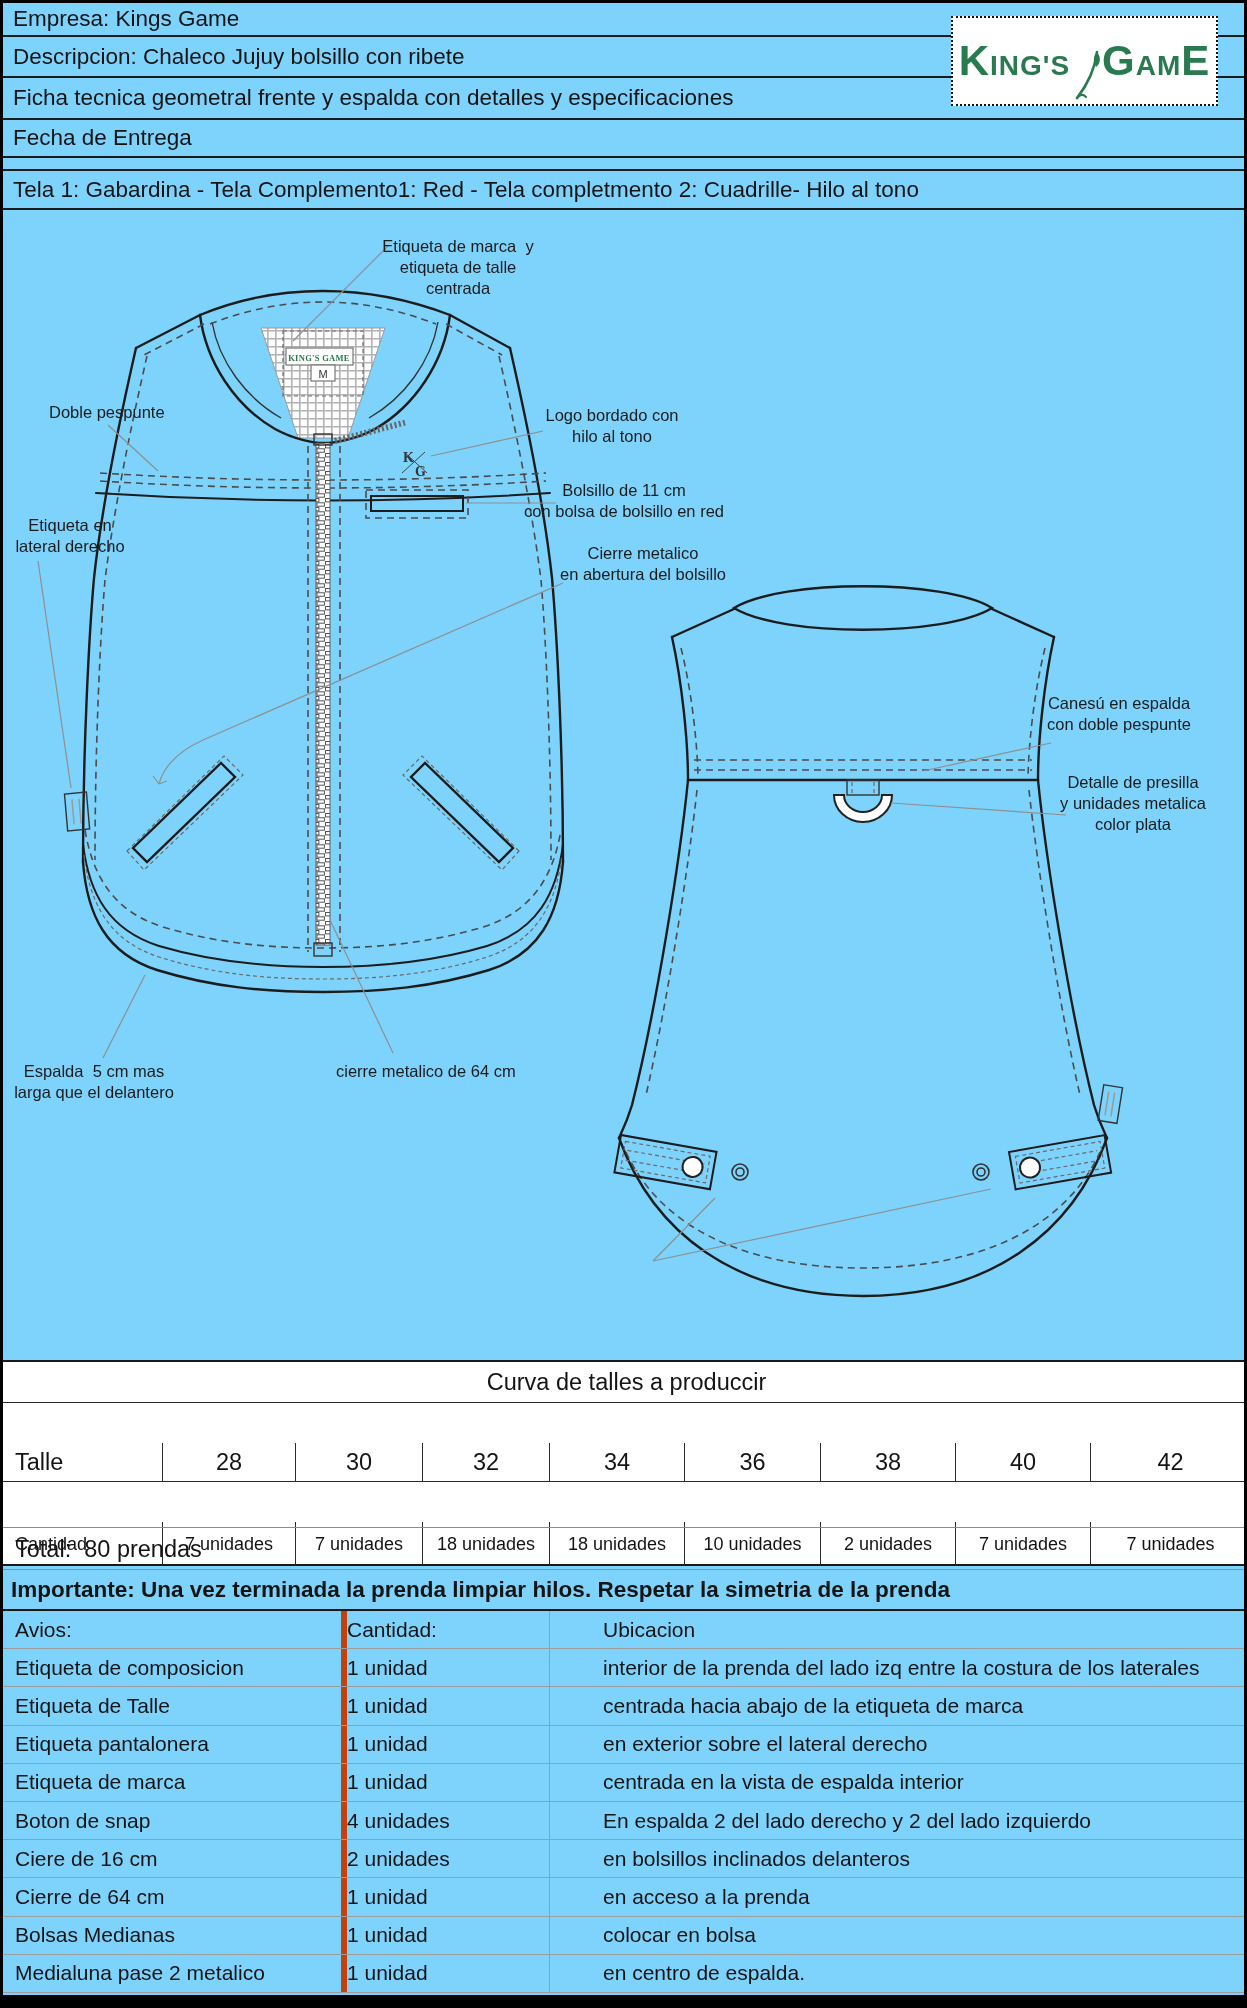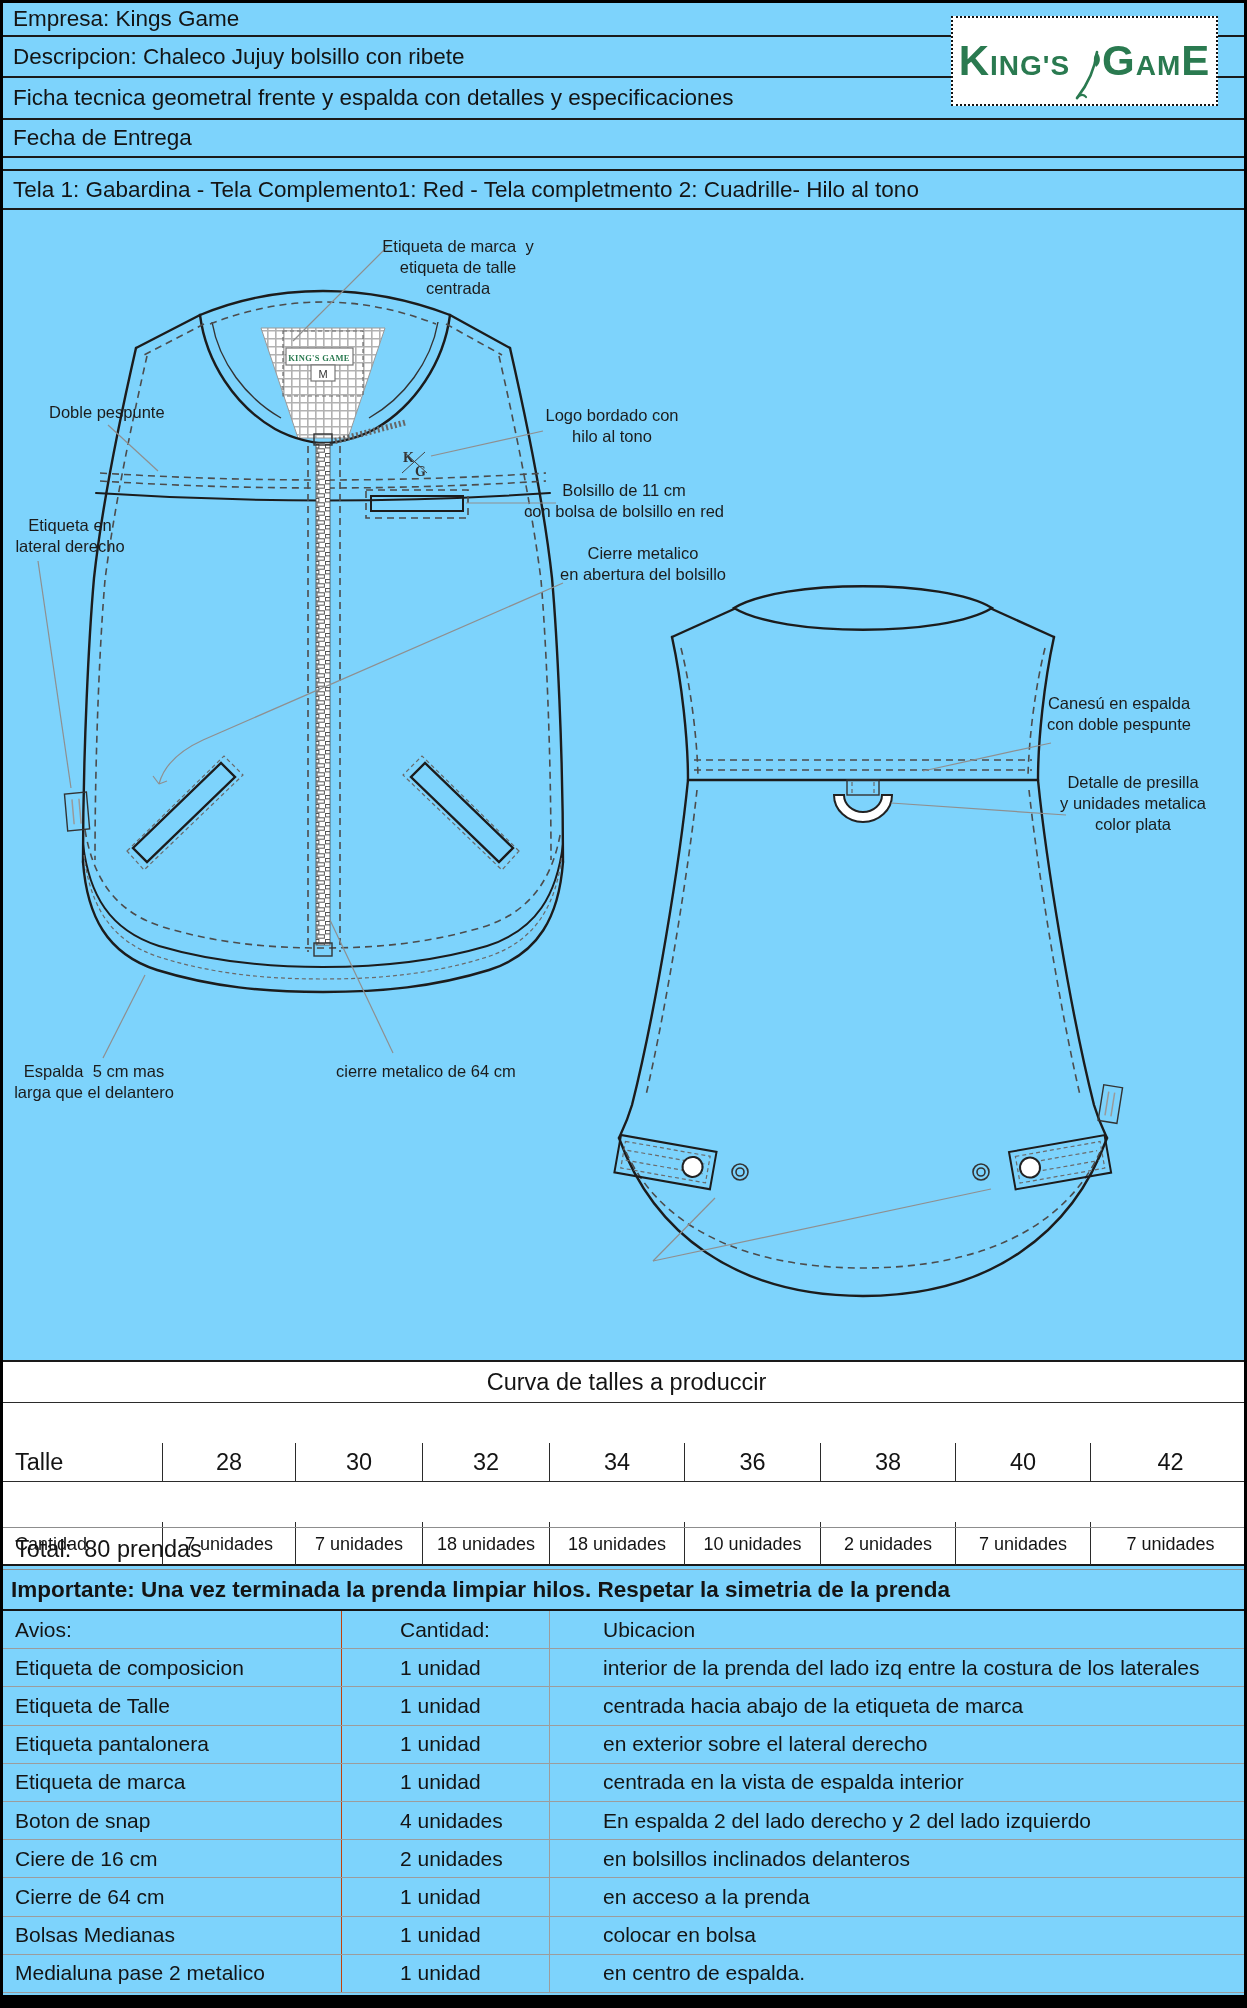--- a/index.html
+++ b/index.html
@@ -45,21 +45,21 @@
   .blank-row { position:absolute; top:1483px; height:42px; left:0; right:0; border-bottom:1px solid #8d8d8d; }
   .total-row { position:absolute; top:1525px; height:42px; left:0; right:0; border-bottom:1px solid #8d8d8d;
                font-size:23.5px; line-height:42px; padding-left:12px; }
   .imp-row { position:absolute; top:1567px; height:41px; left:0; right:0; border-bottom:2px solid #151515;
              font-weight:bold; font-size:22.5px; line-height:39px; padding-left:8px; white-space:nowrap; }
   
   .avios { position:absolute; top:1608px; left:0; width:1247px; }
   .av-row { display:grid; grid-template-columns:338px 208px 1fr; height:38.2px; border-bottom:1px solid #9c9c9c; }
   .av-row > div { display:flex; align-items:center; font-size:21px; white-space:nowrap; overflow:hidden; }
   .av-c1 { padding-left:12px; }
-  .av-c2 { border-left:1px solid #c2410c; padding-left:58px; }
+  .av-c2 { border-left:6px solid #c2410c; }
   .av-c3 { border-left:1px solid #9c9c9c; padding-left:53px; }
   .bottom-bar { position:absolute; left:0; right:0; top:1992px; height:11px; background:#000; }
   
   .s  { stroke:#1c1c1c; fill:none; stroke-width:2.4; stroke-linecap:round; }
   .s2 { stroke:#1c1c1c; fill:none; stroke-width:2; stroke-linecap:round; }
   .st { stroke:#333; fill:none; stroke-width:1.4; }
   .dash  { stroke:#4c4c4c; fill:none; stroke-width:1.6; stroke-dasharray:7 5; }
   .dashf { stroke:#6a6a6a; fill:none; stroke-width:1.2; stroke-dasharray:4 3; }
   .leader { stroke:#8f8f8f; fill:none; stroke-width:1.2; }
 </style>

